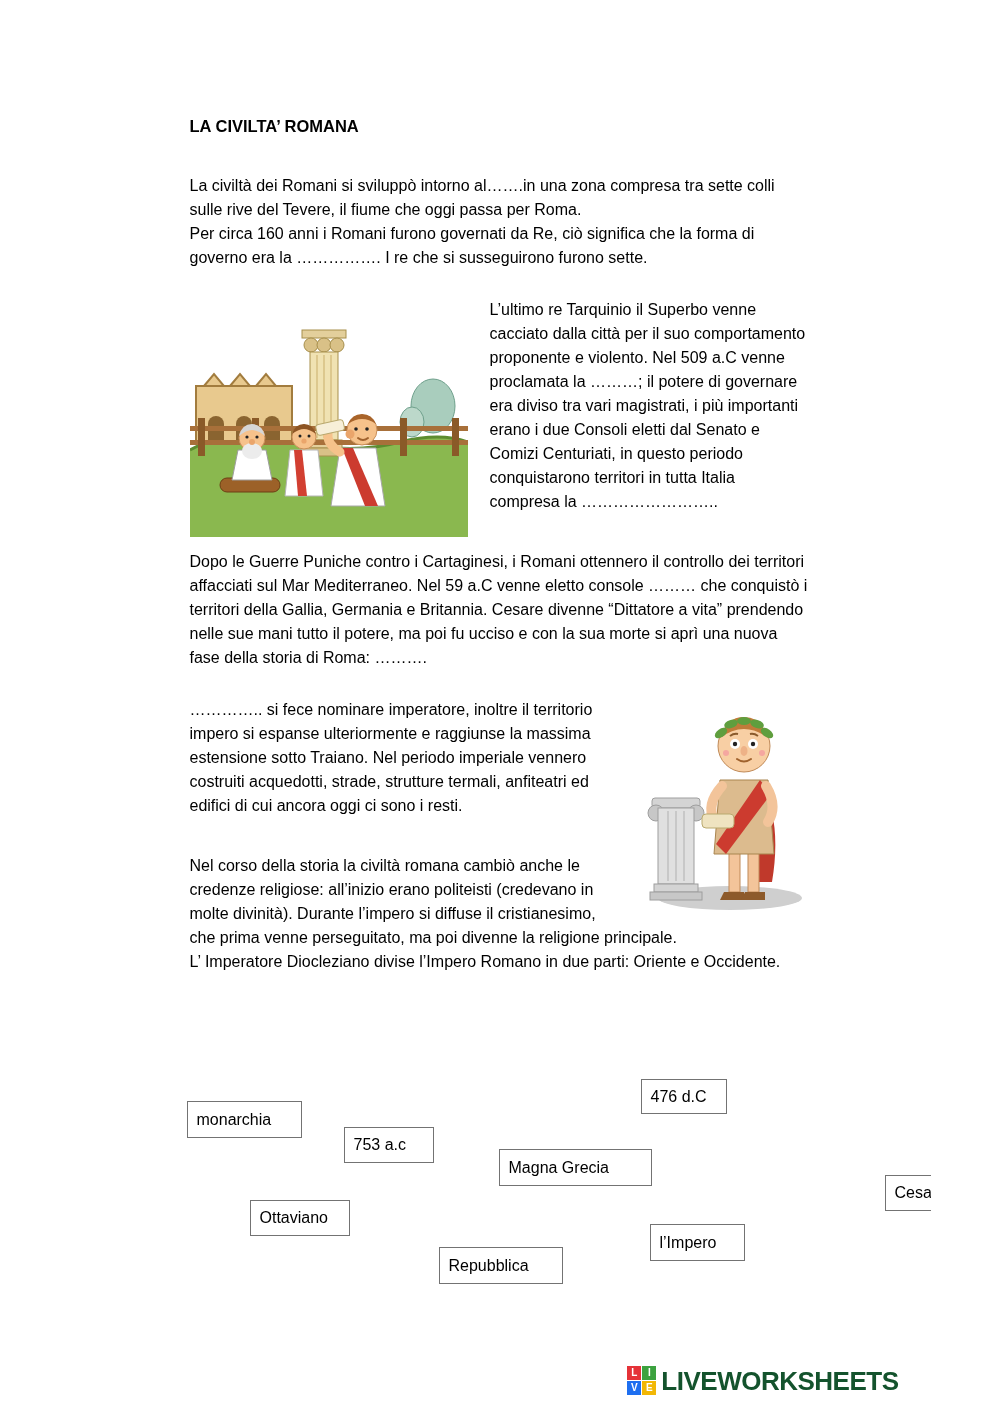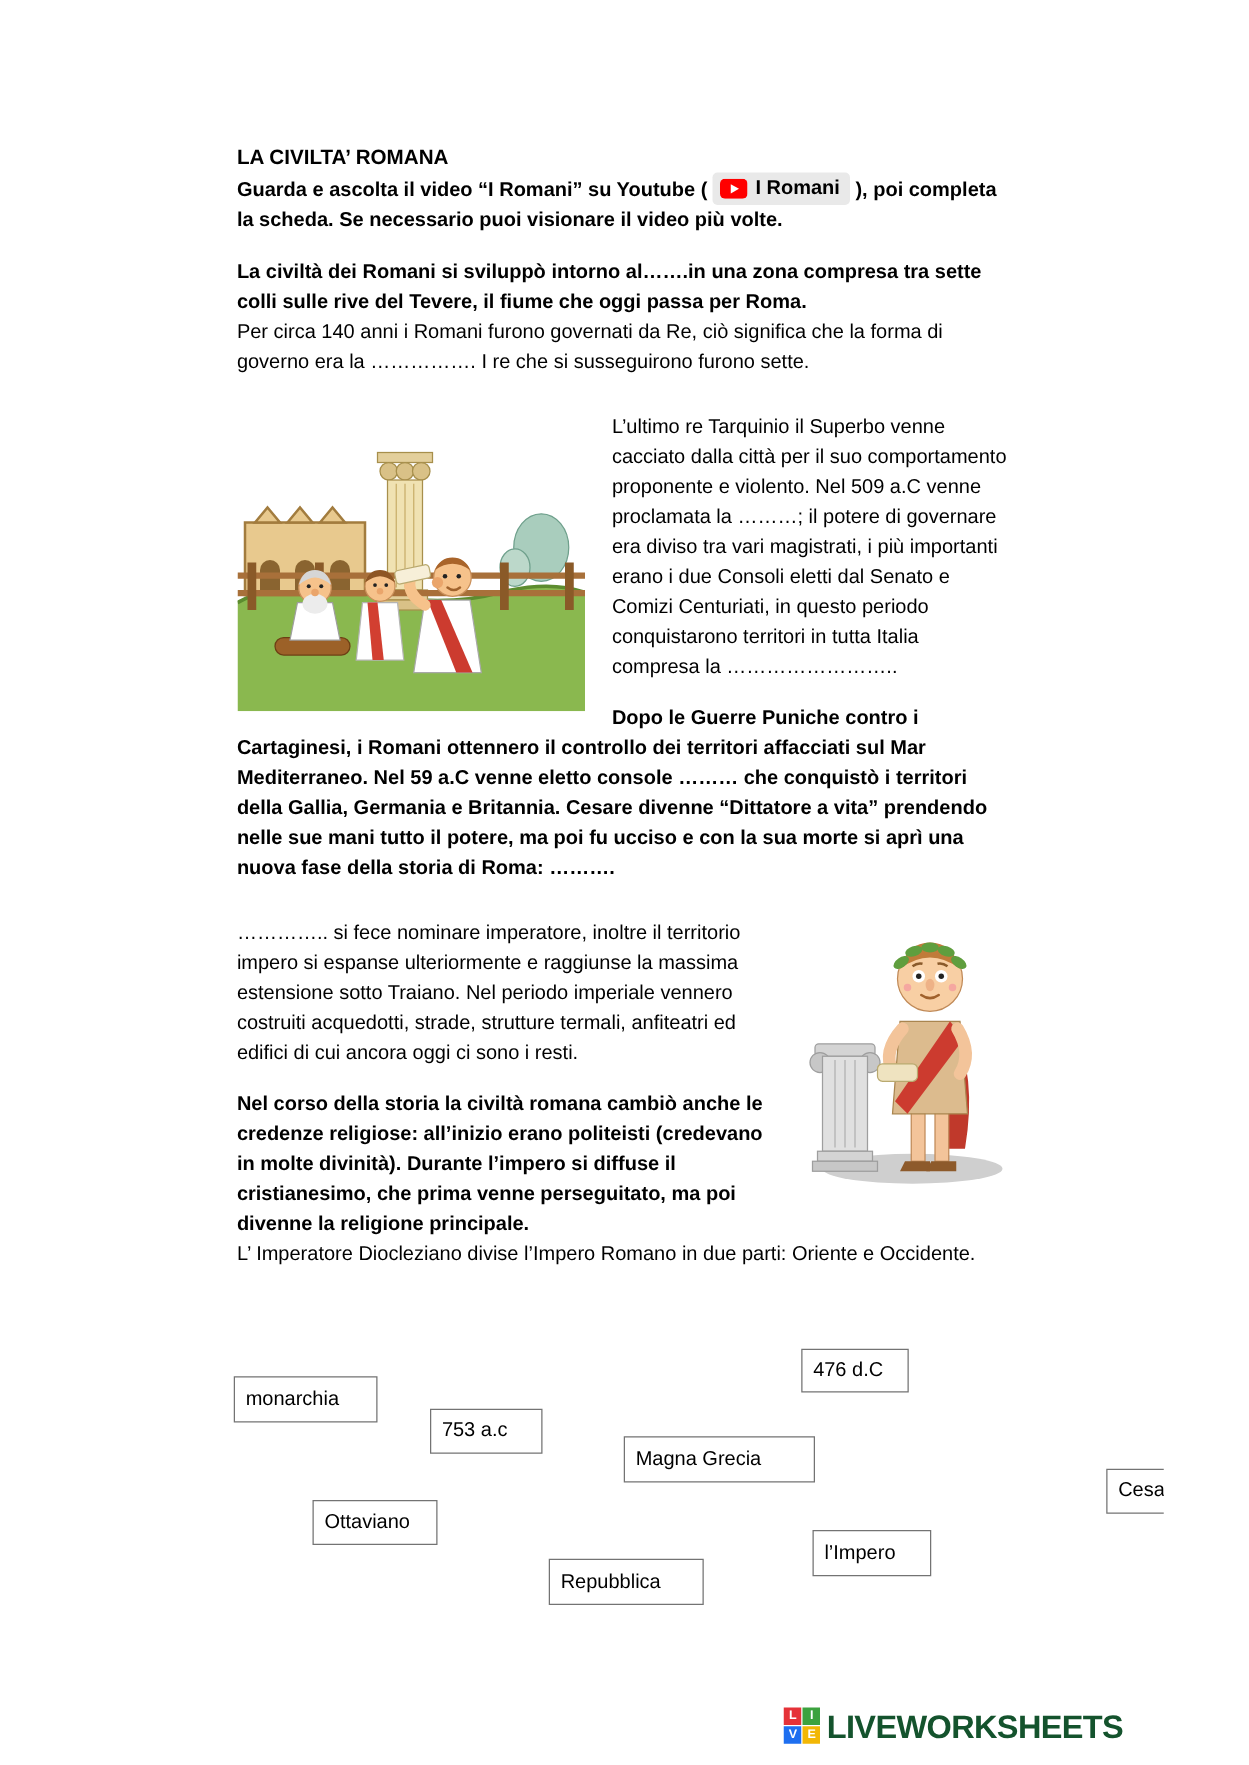--- a/index.html
+++ b/index.html
@@ -12,21 +12,21 @@
     overflow:hidden;
   }
   .content { padding:114px 121px 0 121px; }
   .title { font-size:16.5px; line-height:24px; font-weight:bold; }
   .instructions { font-weight:bold; }
   .yt-chip {
     display:inline-flex; align-items:center; gap:6px;
     background:#e9e9e9; border-radius:4px; padding:1px 8px 1px 6px;
     font-weight:bold; vertical-align:-2px; cursor:pointer;
   }
-  .mt  { margin-top:17px;font-weight:bold; }
+  .mt  { margin-top:36px; }
   .sec { margin-top:28px; }
   .sec::after { content:""; display:block; clear:both; }
   .img-left  { float:left;  width:278px; height:237px; margin:2px 22px 4px 0; }
   .img-right { float:right; width:168px; height:212px; margin:4px 0 4px 16px; }
   .img-left svg, .img-right svg { width:100%; height:100%; display:block; }
   .fall { clear:both; }
 
   .answer-box {
     position:absolute; border:1px solid #737373; background:#fff;
     display:flex; align-items:center; padding:0 9px;
@@ -52,32 +52,23 @@
   .logo-text { font-size:26px; font-weight:bold; color:#14532d; letter-spacing:-0.5px; }
 </style>
 </head>
 <body>
 
 <div class="page">
   <div class="content">
 
     <h1 class="title">LA CIVILTA’ ROMANA</h1>
 
-    <p class="instructions"><span>Guarda e ascolta il video “I Romani” su Youtube (</span>
-      <span class="yt-chip">
-          <svg width="22" height="16" viewBox="0 0 22 16">
-            <rect width="22" height="16" rx="4" fill="#ff0000"></rect>
-            <path d="M8.6,4.3 L15.2,8 L8.6,11.7 Z" fill="#ffffff"></path>
-          </svg>
-          <span>I Romani</span>
-        </span>
-      <span>), poi completa la scheda. Se necessario puoi visionare il video più volte.</span></p>
 
     <p class="mt">La civiltà dei Romani si sviluppò intorno al…….in una zona compresa tra sette colli sulle rive del Tevere, il fiume che oggi passa per Roma.</p>
-    <p>Per circa 140 anni i Romani furono governati da Re, ciò significa che la forma di governo era la ……………. I re che si susseguirono furono sette.</p>
+    <p>Per circa 160 anni i Romani furono governati da Re, ciò significa che la forma di governo era la ……………. I re che si susseguirono furono sette.</p>
 
     <div class="sec">
       <div class="img-left">
         <svg viewBox="0 0 278 237">
           <path d="M0,150 Q45,126 95,140 Q160,156 210,142 Q250,132 278,142 L278,237 L0,237 Z" fill="#8ab84f"></path>
           <path d="M0,150 Q45,126 95,140 Q160,156 210,142 Q250,132 278,142" fill="none" stroke="#5d8c2f" stroke-width="3"></path>
           <rect x="6" y="86" width="96" height="58" fill="#e8c98e" stroke="#a27c3e" stroke-width="2"></rect>
           <path d="M14,86 l10,-12 10,12 Z" fill="#e8c98e" stroke="#a27c3e" stroke-width="2"></path>
           <path d="M40,86 l10,-12 10,12 Z" fill="#e8c98e" stroke="#a27c3e" stroke-width="2"></path>
           <path d="M66,86 l10,-12 10,12 Z" fill="#e8c98e" stroke="#a27c3e" stroke-width="2"></path>

